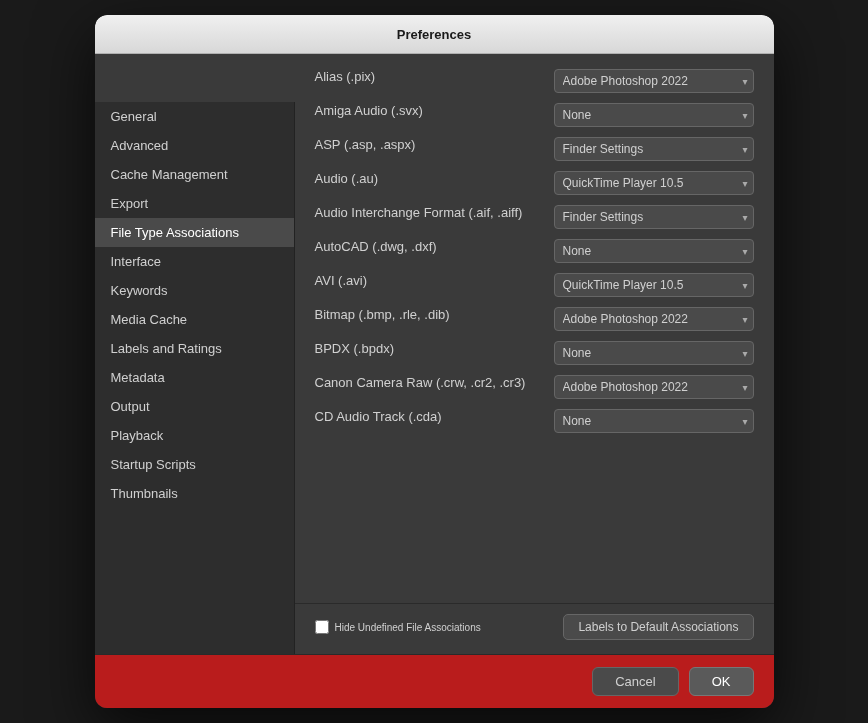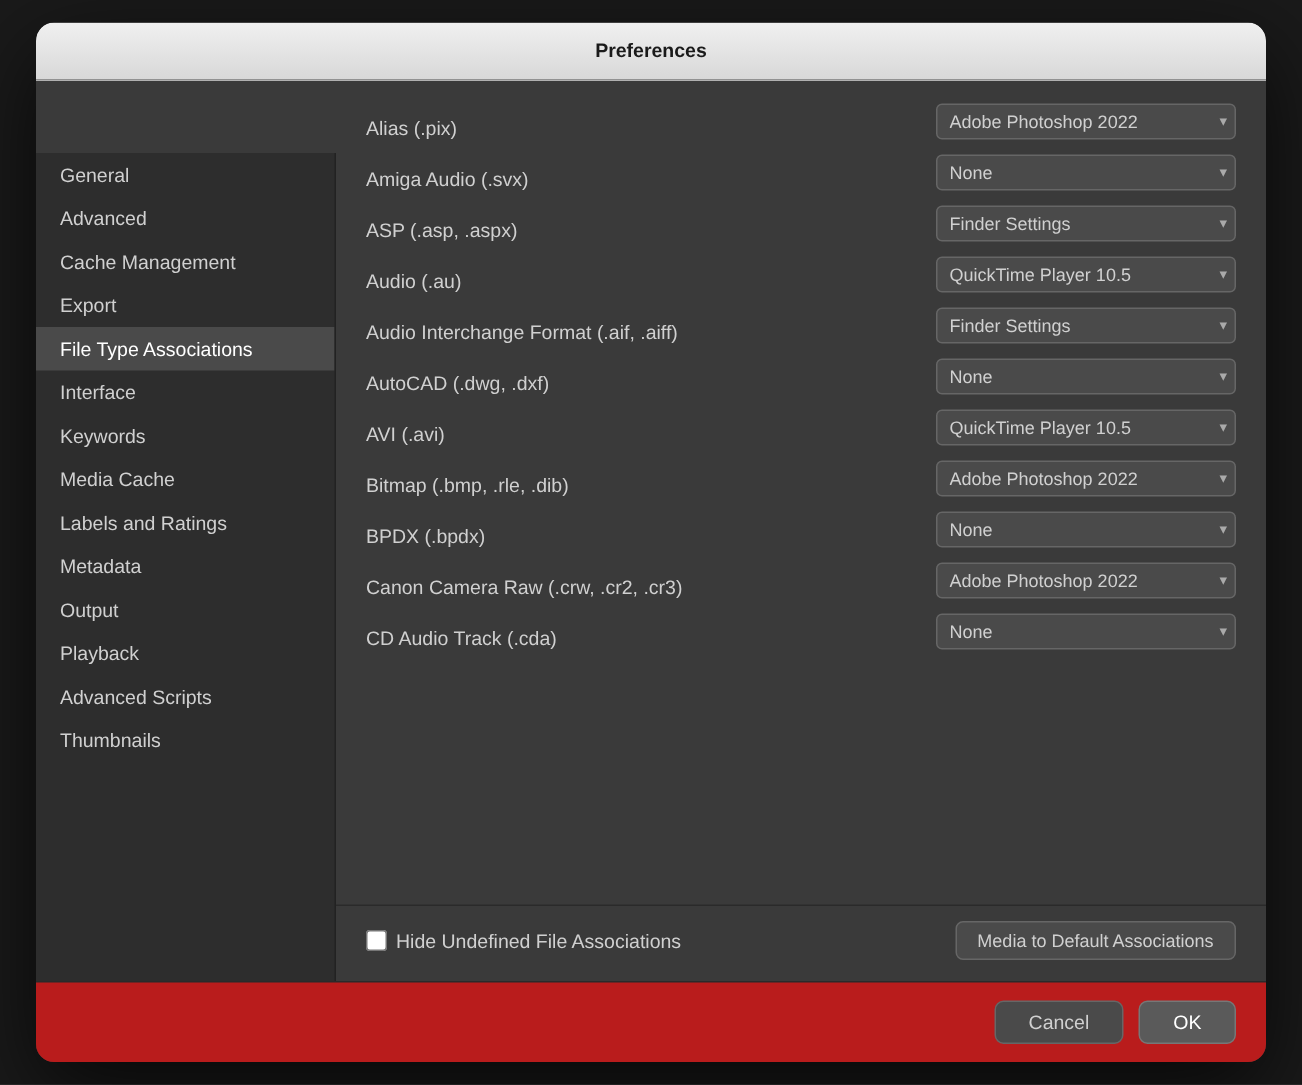--- a/index.html
+++ b/index.html
@@ -7,21 +7,21 @@
     body {
       background: #1a1a1a;
       display: flex;
       align-items: center;
       justify-content: center;
       min-height: 100vh;
       font-family: -apple-system, BlinkMacSystemFont, 'Helvetica Neue', Arial, sans-serif;
     }
 
     .dialog-wrapper {
-      width: 820px;
+      width: 679px;
       background: #3a3a3a;
       border-radius: 12px;
       box-shadow: 0 20px 60px rgba(0,0,0,0.7);
       overflow: hidden;
     }
 
     .dialog-titlebar {
       background: linear-gradient(180deg, #f0f0f0 0%, #d8d8d8 100%);
       padding: 10px 0;
       text-align: center;
@@ -119,21 +119,21 @@
       background: #3a3a3a;
     }
 
     .file-list-scroll::-webkit-scrollbar-thumb {
       background: #666;
       border-radius: 4px;
     }
 
     .file-row {
       display: flex;
-      align-items: flex-end;
+      align-items: flex-start;
       padding: 5px 20px;
       min-height: 34px;
       gap: 14px;
     }
 
     .file-label {
       flex: 1;
       font-size: 13px;
       color: #d0d0d0;
     }
@@ -183,21 +183,21 @@
     }
 
     .checkbox-wrapper input[type="checkbox"] {
       width: 14px;
       height: 14px;
       cursor: pointer;
       accent-color: #888;
     }
 
     .checkbox-label {
-      font-size: 13px;
+      font-size: 10px;
       color: #d0d0d0;
     }
 
     .spacer { flex: 1; }
 
     .btn-reset {
       padding: 5px 14px;
       background: #4a4a4a;
       border: 1px solid #666;
       border-radius: 5px;
@@ -254,21 +254,21 @@
           <div class="sidebar-item">Cache Management</div>
           <div class="sidebar-item">Export</div>
           <div class="sidebar-item active">File Type Associations</div>
           <div class="sidebar-item">Interface</div>
           <div class="sidebar-item">Keywords</div>
           <div class="sidebar-item">Media Cache</div>
           <div class="sidebar-item">Labels and Ratings</div>
           <div class="sidebar-item">Metadata</div>
           <div class="sidebar-item">Output</div>
           <div class="sidebar-item">Playback</div>
-          <div class="sidebar-item">Advanced Scripts</div>
+          <div class="sidebar-item">Startup Scripts</div>
           <div class="sidebar-item">Thumbnails</div>
         </div>
     </div>
 
     <div class="main-content">
 
       <div class="file-list-area">
         <div class="file-list-scroll" id="file-list">
         <div class="file-row">
               <span class="file-label">Alias (.pix)</span>
@@ -316,21 +316,21 @@
             </div>
           </div>
       </div>
 
       <div class="bottom-bar">
         <div class="checkbox-wrapper">
           <input type="checkbox" id="hide-undefined" style="">
           <label class="checkbox-label" for="hide-undefined">Hide Undefined File Associations</label>
         </div>
         <div class="spacer"></div>
-        <button class="btn-reset">Media to Default Associations</button>
+        <button class="btn-reset">Labels to Default Associations</button>
       </div>
 
     </div>
   </div>
 
   <div class="dialog-footer">
     <button class="btn-cancel">Cancel</button>
     <button class="btn-ok">OK</button>
   </div>
 

